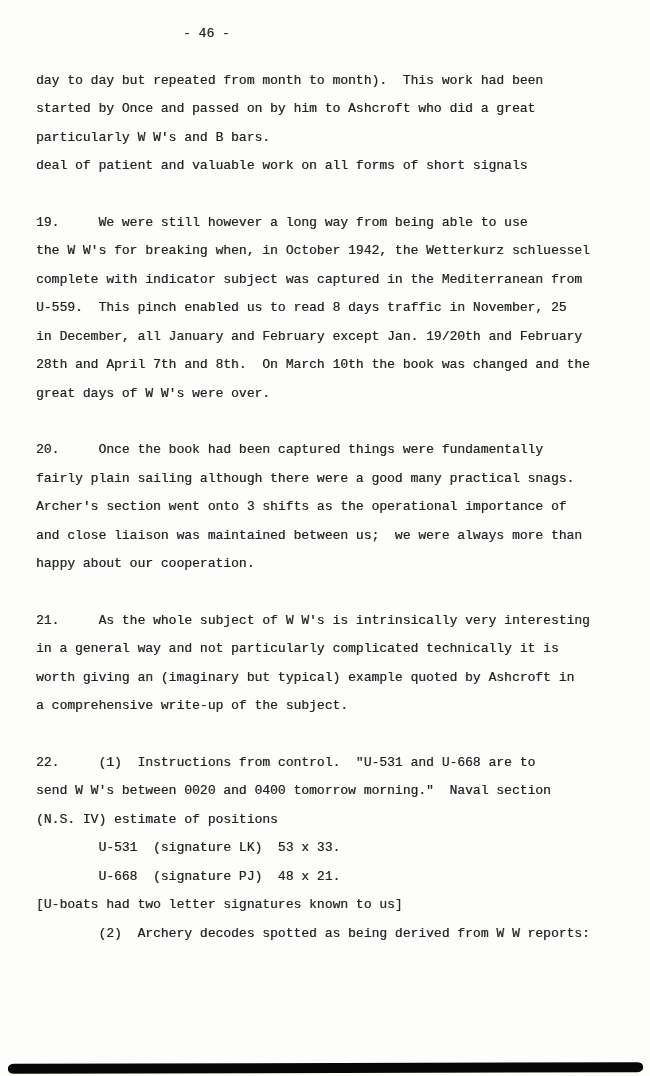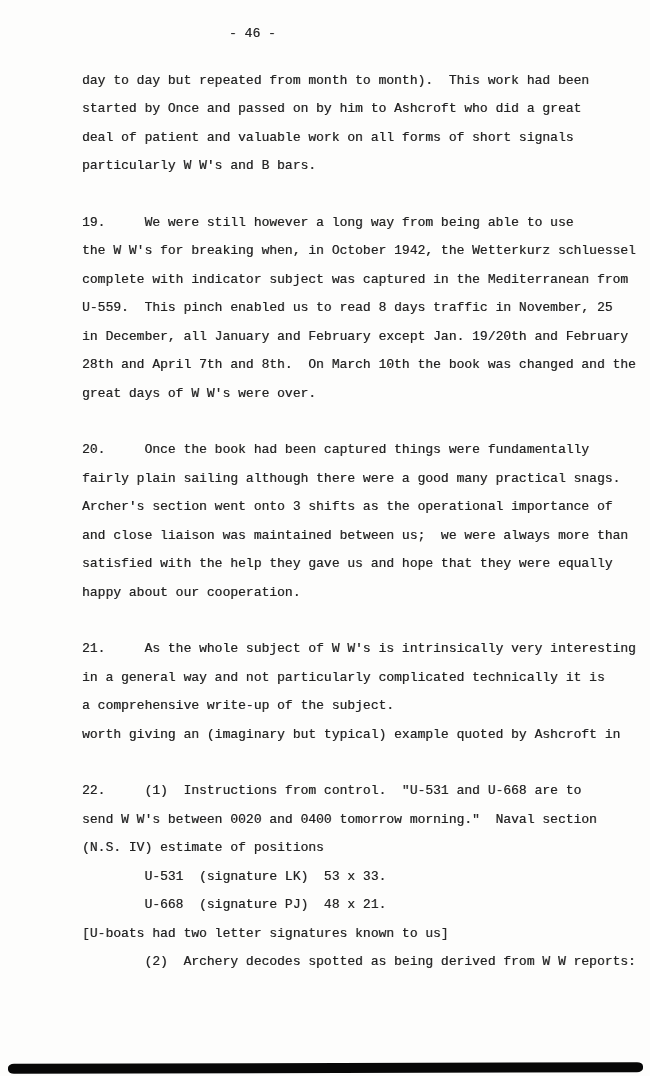--- a/index.html
+++ b/index.html
@@ -7,21 +7,21 @@
     position: relative;
     width: 650px;
     height: 1076px;
     background: #fdfdfc;
     overflow: hidden;
     font-family: "Liberation Mono", "DejaVu Sans Mono", monospace;
     font-size: 13px;
     line-height: 28.5px;
     color: #232323;
   }
-  .content { padding: 20px 0 0 36px; margin-left: 46px; }
+  .content { padding: 20px 0 0 36px; }
   .page-number {
     margin-left: 147px;
     margin-bottom: 18px;
     white-space: pre;
     text-shadow: 0.5px 0.3px 0.6px rgba(30,30,30,0.5);
   }
   .para { margin: 0 0 28px 0; }
   .line {
     white-space: pre;
     text-shadow: 0.5px 0.3px 0.6px rgba(30,30,30,0.5);
@@ -41,48 +41,47 @@
 <body>
 
 <div class="page">
   <div class="content">
 
     <div class="page-number">- 46 -</div>
 
     <div class="para">
       <div class="line">day to day but repeated from month to month).  This work had been</div>
       <div class="line">started by Once and passed on by him to Ashcroft who did a great</div>
+      <div class="line">particularly W W's and B bars.</div>
       <div class="line">deal of patient and valuable work on all forms of short signals</div>
-      <div class="line">particularly W W's and B bars.</div>
     </div>
 
     <div class="para">
       <div class="line">19.     We were still however a long way from being able to use</div>
       <div class="line">the W W's for breaking when, in October 1942, the Wetterkurz schluessel</div>
       <div class="line">complete with indicator subject was captured in the Mediterranean from</div>
       <div class="line">U-559.  This pinch enabled us to read 8 days traffic in November, 25</div>
       <div class="line">in December, all January and February except Jan. 19/20th and February</div>
       <div class="line">28th and April 7th and 8th.  On March 10th the book was changed and the</div>
       <div class="line">great days of W W's were over.</div>
     </div>
 
     <div class="para">
       <div class="line">20.     Once the book had been captured things were fundamentally</div>
       <div class="line">fairly plain sailing although there were a good many practical snags.</div>
       <div class="line">Archer's section went onto 3 shifts as the operational importance of</div>
       <div class="line">and close liaison was maintained between us;  we were always more than</div>
-      <div class="line">satisfied with the help they gave us and hope that they were equally</div>
       <div class="line">happy about our cooperation.</div>
     </div>
 
     <div class="para">
       <div class="line">21.     As the whole subject of W W's is intrinsically very interesting</div>
       <div class="line">in a general way and not particularly complicated technically it is</div>
+      <div class="line">worth giving an (imaginary but typical) example quoted by Ashcroft in</div>
       <div class="line">a comprehensive write-up of the subject.</div>
-      <div class="line">worth giving an (imaginary but typical) example quoted by Ashcroft in</div>
     </div>
 
     <div class="para">
       <div class="line">22.     (1)  Instructions from control.  "U-531 and U-668 are to</div>
       <div class="line">send W W's between 0020 and 0400 tomorrow morning."  Naval section</div>
       <div class="line">(N.S. IV) estimate of positions</div>
       <div class="line">        U-531  (signature LK)  53 x 33.</div>
       <div class="line">        U-668  (signature PJ)  48 x 21.</div>
       <div class="line">[U-boats had two letter signatures known to us]</div>
       <div class="line">        (2)  Archery decodes spotted as being derived from W W reports:</div>

